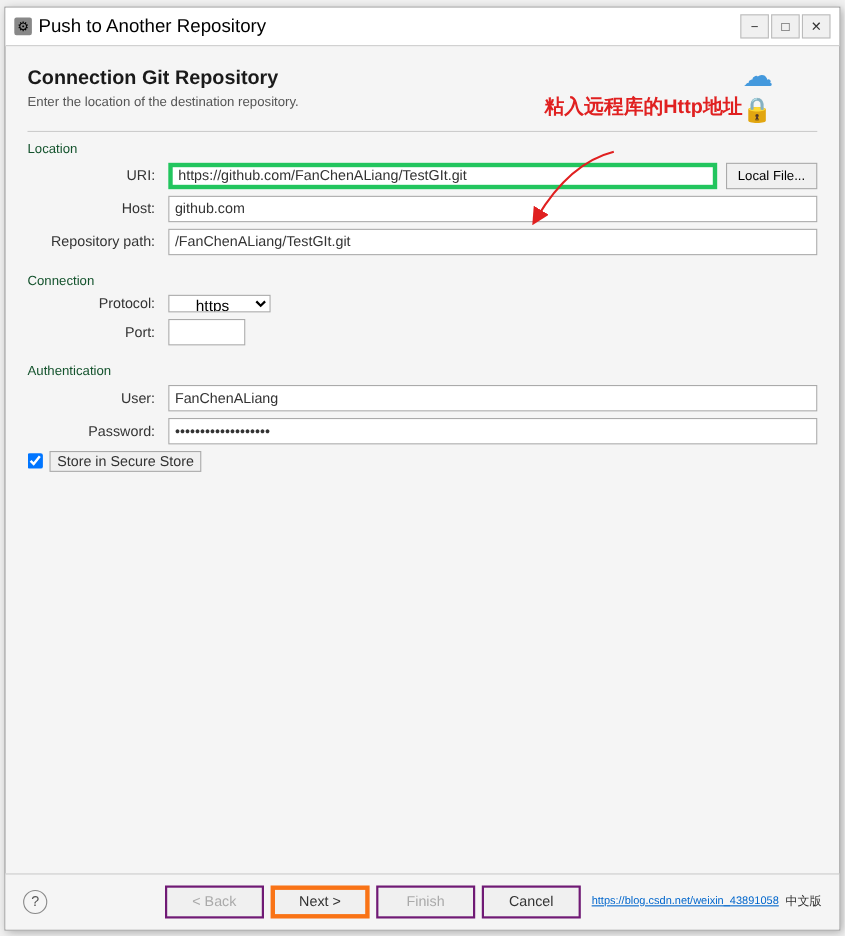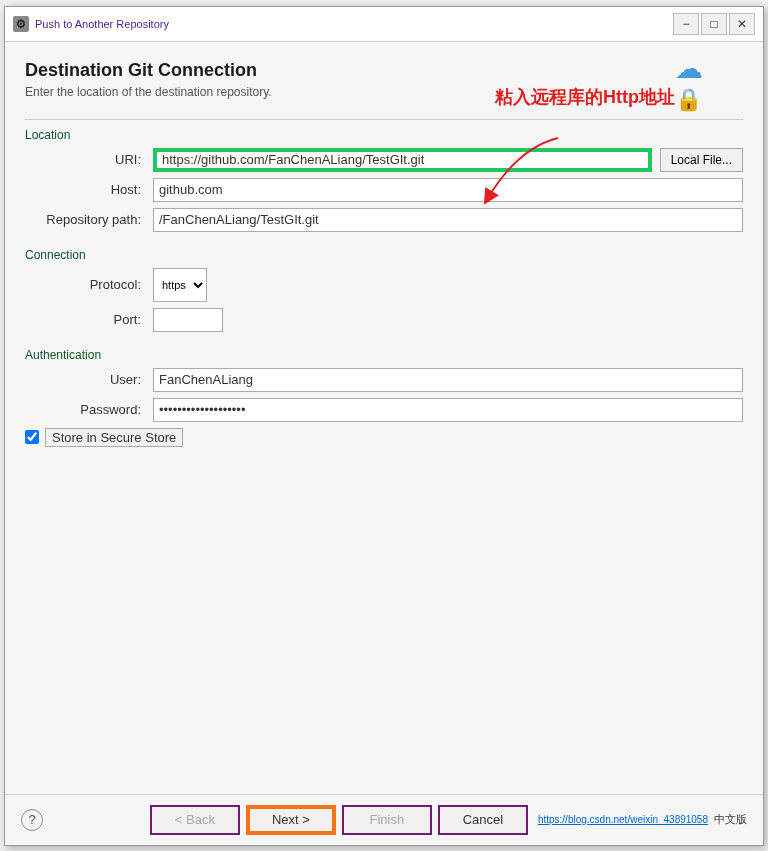--- a/index.html
+++ b/index.html
@@ -41,22 +41,22 @@
       width: 16px;
       height: 16px;
       background: #888;
       border-radius: 2px;
       display: flex;
       align-items: center;
       justify-content: center;
       font-size: 10px;
     }
     .title-bar-title {
-      font-size: 11px;
-      color: #4c1d95;
+      font-size: 17px;
+      color: #000000;
     }
     .title-bar-controls {
       display: flex;
       gap: 2px;
     }
     .tb-btn {
       width: 26px;
       height: 22px;
       border: 1px solid #bbb;
       background: #f0f0f0;
@@ -162,25 +162,25 @@
     .btn-local-file {
       height: 24px;
       padding: 0 10px;
       border: 1px solid #aaa;
       background: #f0f0f0;
       font-size: 12px;
       cursor: pointer;
       white-space: nowrap;
     }
     .protocol-select {
-      height: 34px;
+      height: 16px;
       border: 1px solid #aaa;
       background: #fff;
-      padding: 0 4px;
-      font-size: 11px;
+      padding: 0 20px;
+      font-size: 14px;
       cursor: pointer;
     }
     .port-input {
       width: 70px;
       height: 24px;
       border: 1px solid #aaa;
       background: #fff;
       padding: 2px 5px;
       font-size: 13px;
     }
@@ -273,21 +273,21 @@
     <div class="title-bar-controls">
       <button class="tb-btn">−</button>
       <button class="tb-btn">□</button>
       <button class="tb-btn close">✕</button>
     </div>
   </div>
 
   <div class="content-area">
 
     <div class="page-header">
-      <div class="page-title">Destination Git Connection</div>
+      <div class="page-title">Connection Git Repository</div>
       <div class="page-subtitle">Enter the location of the destination repository.</div>
 
       <div class="annotation">
         <div class="annotation-text">粘入远程库的Http地址</div>
         <div class="annotation-icons">
           <span class="cloud-icon">☁</span>
           <span class="lock-icon">🔒</span>
         </div>
       </div>
     </div>

